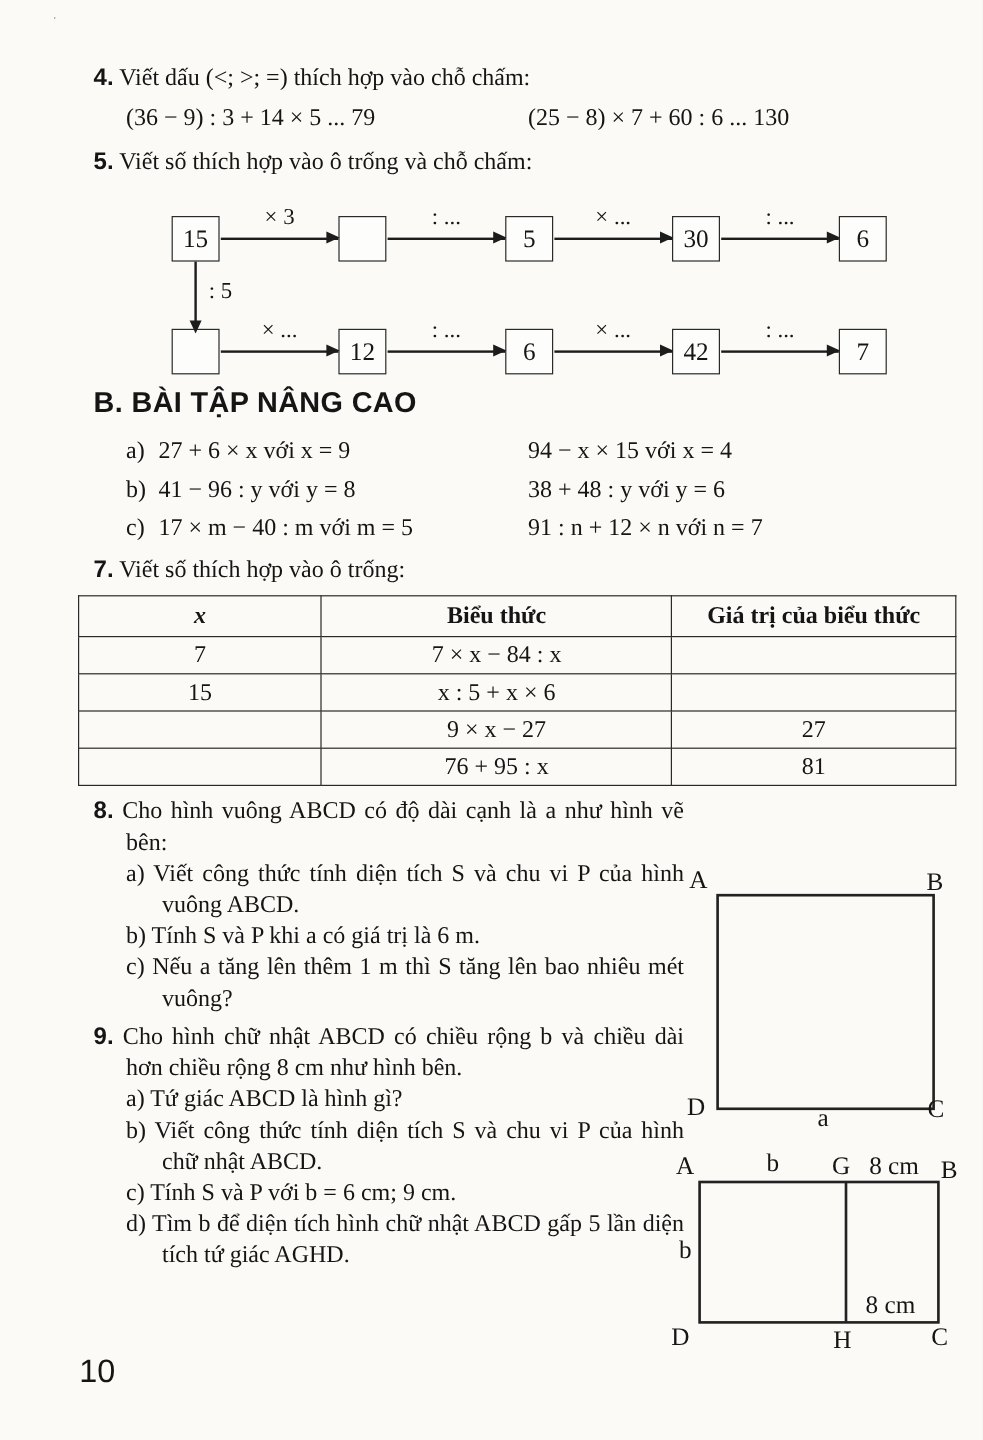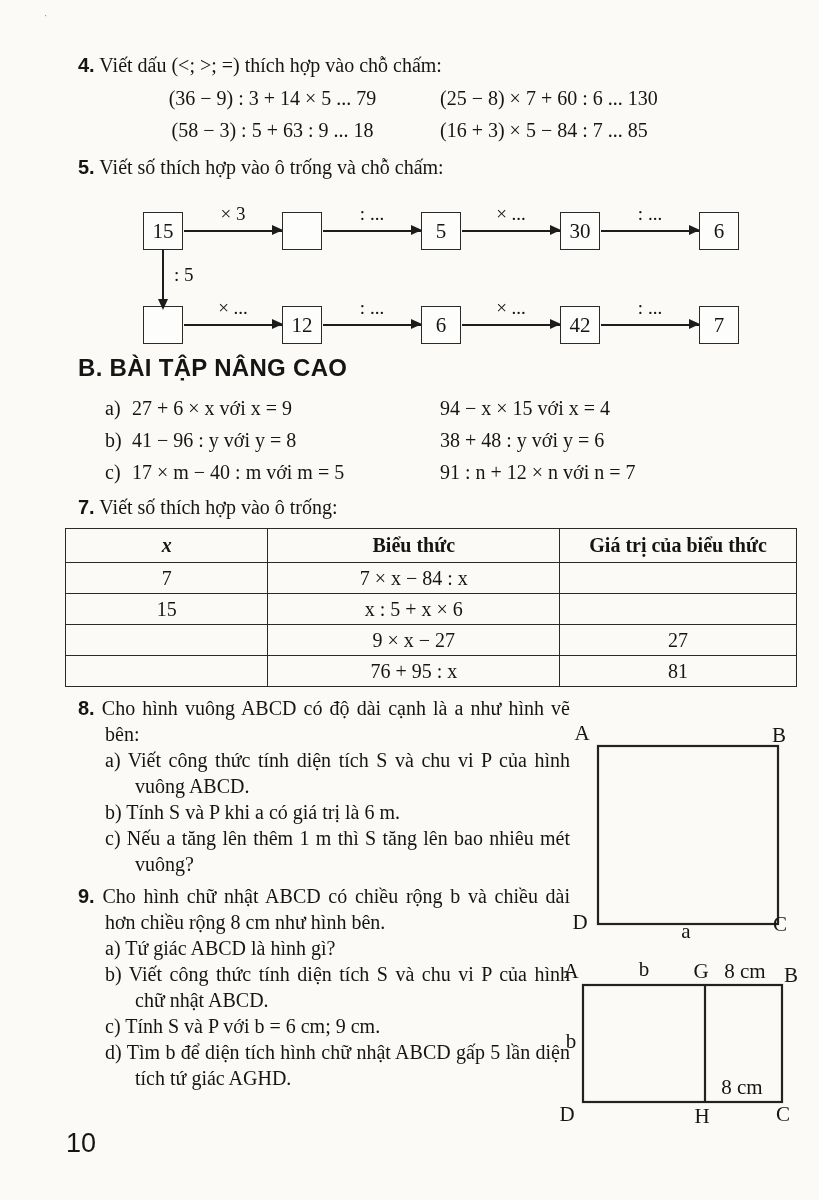--- a/index.html
+++ b/index.html
@@ -15,21 +15,21 @@
     overflow:hidden;
   }
   .content { padding:50px 24px 0 78px; }
 
   
   .phead { padding-left:27px; text-indent:-27px; line-height:30px; margin-bottom:2px; }
   .pnum { font-weight:bold; font-family:"Liberation Sans", sans-serif; font-size:20px; }
 
   
   .exprow { padding-left:27px; line-height:32px; white-space:nowrap; }
-  .lcol { display:inline-block; width:335px;text-align:center; }
+  .lcol { display:inline-block; width:335px; }
   .plabel { display:inline-block; width:27px; }
   .lcol6 { display:inline-block; width:308px; }
 
   
   .diagram { position:relative; margin:4px 0 10px 65px; width:620px; }
   .flow-row { display:flex; align-items:center; padding-top:26px; }
   .fbox {
     width:40px; height:38px; flex:0 0 40px;
     border:1.7px solid #2a2a2a; background:#fdfdfb;
     display:flex; align-items:center; justify-content:center;
@@ -82,23 +82,20 @@
 <body>
 
 <div class="page">
   <div class="smudge">·</div>
   <div class="content">
 
     <div>
       <div class="phead"><span class="pnum">4.</span> <span>Viết dấu (&lt;; &gt;; =) thích hợp vào chỗ chấm:</span></div>
       <div class="exprow">
         <span class="lcol">(36 − 9) : 3 + 14 × 5 ... 79</span><span>(25 − 8) × 7 + 60 : 6 ... 130</span>
-      </div>
-      <div class="exprow">
-        <span class="lcol">(58 − 3) : 5 + 63 : 9 ... 18</span><span>(16 + 3) × 5 − 84 : 7 ... 85</span>
       </div>
     </div>
 
     <div style="margin-top:6px;">
       <div class="phead"><span class="pnum">5.</span> <span>Viết số thích hợp vào ô trống và chỗ chấm:</span></div>
 
       <div class="diagram">
         <div class="flow-row">
           <div class="fbox">15</div>
           <div class="farrow">

